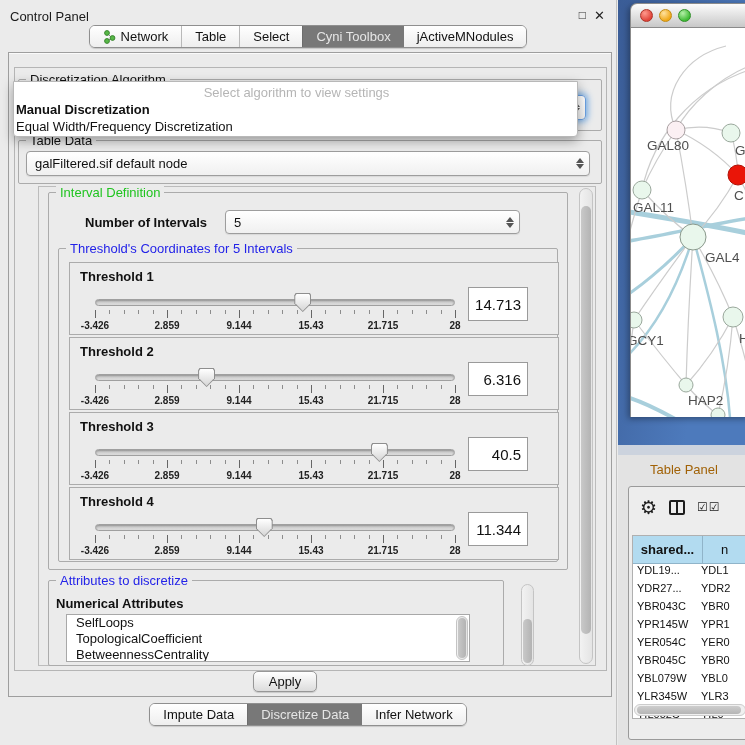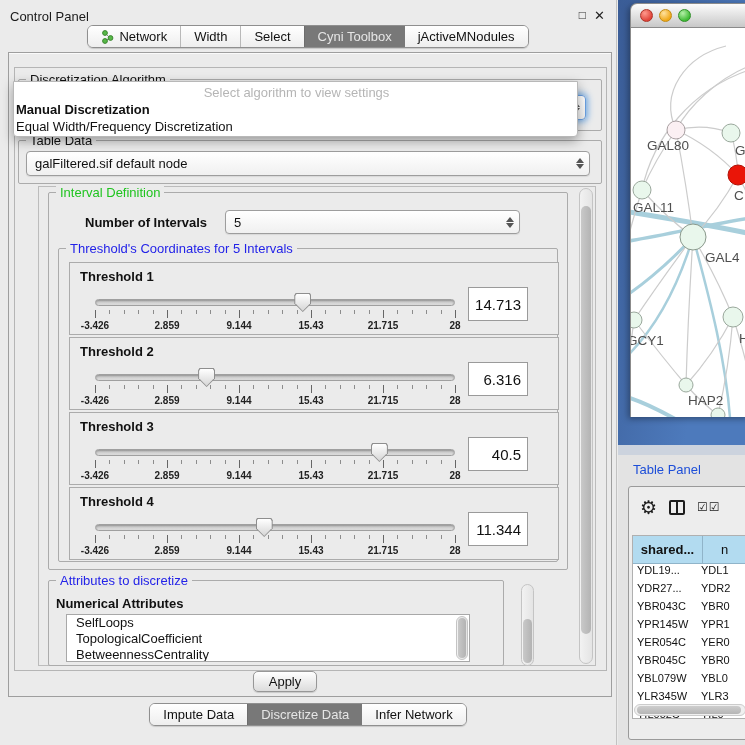--- a/index.html
+++ b/index.html
@@ -69,21 +69,21 @@
   #mac-window{position:absolute;left:12px;top:3px;width:120px;height:414px;border-top-left-radius:7px;box-shadow:-2px 2px 6px rgba(0,0,0,.35);}
   #mac-titlebar{position:absolute;left:0;top:0;width:100%;height:25px;border-top-left-radius:7px;background:linear-gradient(#fcfcfc,#c8c8c8);border:1px solid #8b8b8b;border-right:none;display:flex;align-items:center;gap:6px;padding-left:9px;}
   .traffic{width:13px;height:13px;border-radius:50%;}
   #tl-red{background:radial-gradient(circle at 35% 30%,#ff9a8d,var(--traffic-red,#e0443a) 70%);border:1px solid #ad3227;}
   #tl-yellow{background:radial-gradient(circle at 35% 30%,#ffe2a0,var(--traffic-yellow,#f0a818) 70%);border:1px solid #c28b12;}
   #tl-green{background:radial-gradient(circle at 35% 30%,#b4efa8,var(--traffic-green,#3fbb35) 70%);border:1px solid #2e8f27;}
   #net-canvas{position:absolute;left:0;top:25px;width:120px;height:389px;background:#ffffff;border-left:1px solid #8b8b8b;overflow:hidden;}
   #desktop-ledge{position:absolute;left:618px;top:445px;width:127px;height:10px;background:#ccd3de;}
   
   #table-zone{position:absolute;left:618px;top:455px;width:127px;height:290px;background:#e3e3e3;}
-  #tp-title{position:absolute;left:15px;top:7px;font-size:13px;color:#1d4ed8;}
+  #tp-title{position:absolute;left:32px;top:7px;font-size:13px;color:#a16207;}
   #tp-panel{position:absolute;left:10px;top:31px;width:120px;height:254px;background:#ededed;border:1px solid #9a9a9a;border-radius:3px;}
   #tp-toolbar{position:absolute;left:0;top:0;width:100%;height:40px;display:flex;align-items:center;gap:12px;padding-left:11px;}
   #gear-icon{font-size:19px;color:#1c1c1c;line-height:1;}
   #split-icon{width:16px;height:15px;border:2px solid #1c1c1c;border-radius:2px;background:linear-gradient(to right,transparent 44%,#1c1c1c 44%,#1c1c1c 56%,transparent 56%);}
   .check-icon{font-size:12px;color:#1c1c1c;line-height:1;}
   #tp-table{position:absolute;left:3px;top:48px;width:116px;height:184px;background:#ffffff;border:1px solid #b0b0b0;overflow:hidden;}
   #tp-header{display:flex;height:28px;background:var(--table-header-blue,#b2dbf0);border-bottom:1px solid #90b4c9;}
   .tp-hcell{font-size:13px;color:#111;display:flex;align-items:center;justify-content:center;overflow:hidden;white-space:nowrap;}
   .tp-hcell:first-child{width:70px;border-right:1px solid #90b4c9;font-weight:bold;}
   .tp-hcell:last-child{flex:1;justify-content:flex-start;padding-left:18px;}
@@ -110,21 +110,21 @@
           <svg width="13" height="14" viewBox="0 0 13 14">
             <line x1="4" y1="3" x2="9" y2="8" stroke="#888" stroke-width="1"></line>
             <line x1="4" y1="11" x2="9" y2="8" stroke="#888" stroke-width="1"></line>
             <circle cx="4" cy="3" r="2.4" fill="#57b847" stroke="#3c8631"></circle>
             <circle cx="4" cy="11" r="2.4" fill="#57b847" stroke="#3c8631"></circle>
             <circle cx="9.5" cy="8" r="2.4" fill="#57b847" stroke="#3c8631"></circle>
           </svg>
           <span>Network</span>
         </div>
         <div class="tab">
-          <span>Width</span>
+          <span>Table</span>
         </div>
         <div class="tab">
           <span>Select</span>
         </div>
         <div class="tab sel">
           <span>Cyni Toolbox</span>
         </div>
         <div class="tab">
           <span>jActiveMNodules</span>
         </div>

